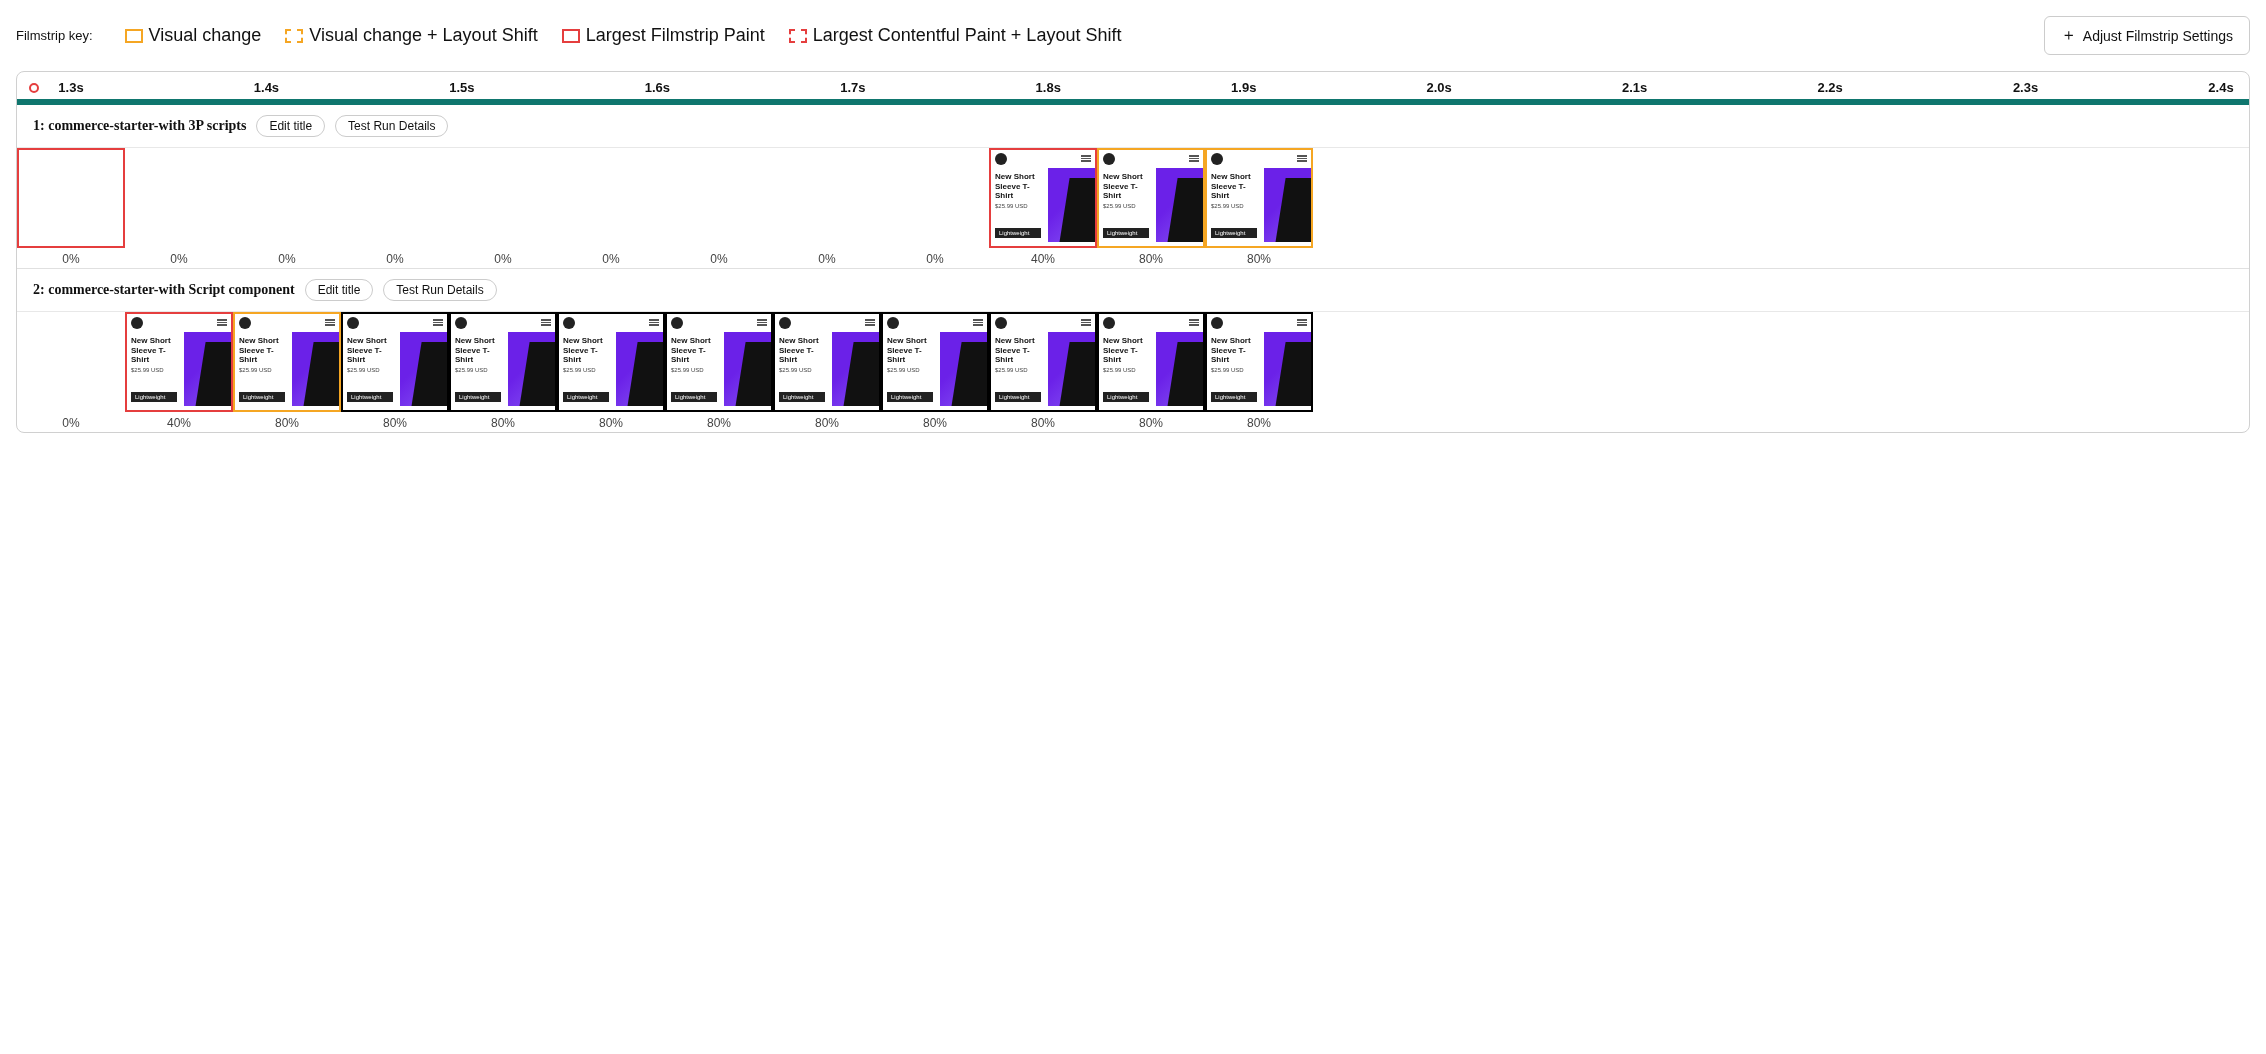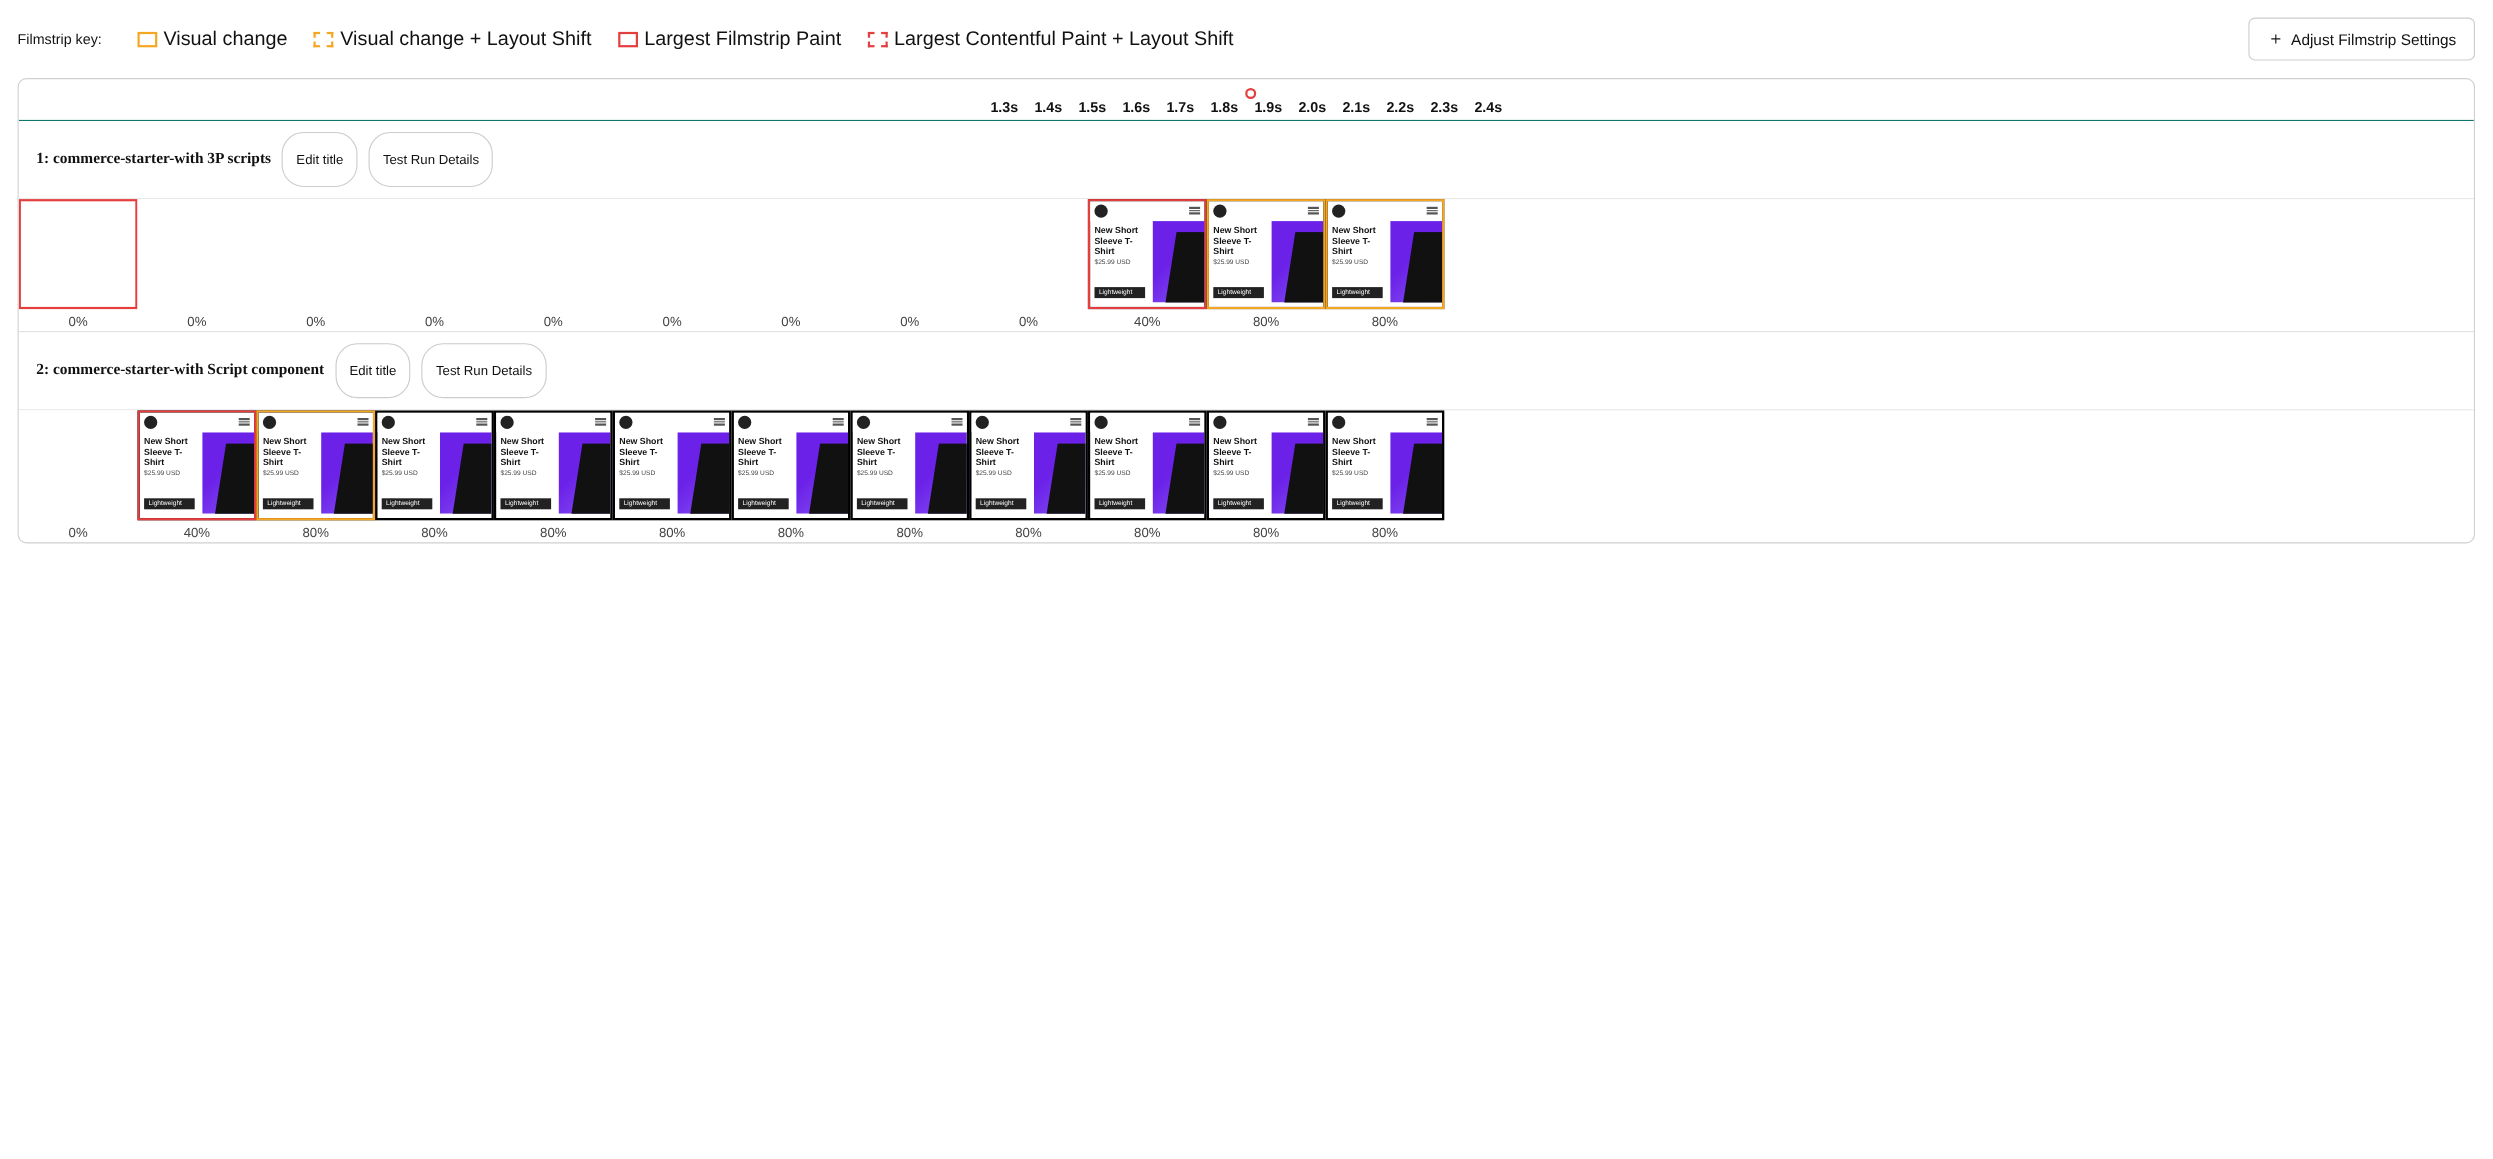--- a/index.html
+++ b/index.html
@@ -64,23 +64,22 @@
       border-radius: 8px;
       padding: 0;
       overflow: hidden;
     }
 
     
     .timeline-header {
       display: flex;
       align-items: center;
       padding: 8px 0 4px 0;
-      border-bottom: 1px solid #0f766e;
+      border-bottom: 6px solid #0f766e;
       position: relative;
-      flex-direction: column;
     }
     .timeline-dot {
       width: 10px;
       height: 10px;
       border-radius: 50%;
       background: transparent;
       border: 2px solid #e53e3e;
       margin-left: 12px;
       margin-right: 4px;
       flex-shrink: 0;
@@ -112,21 +111,21 @@
     }
     .section-title {
       font-weight: 700;
       font-size: 14px;
       font-family: Liberation Serif, serif;
     }
     .section-btn {
       border: 1.5px solid #ccc;
       background: #fff;
       border-radius: 20px;
-      padding: 17px 12px;
+      padding: 3px 12px;
       font-size: 12px;
       cursor: pointer;
       color: #111;
     }
 
     
     .frames-row {
       display: flex;
       align-items: stretch;
       overflow-x: auto;

